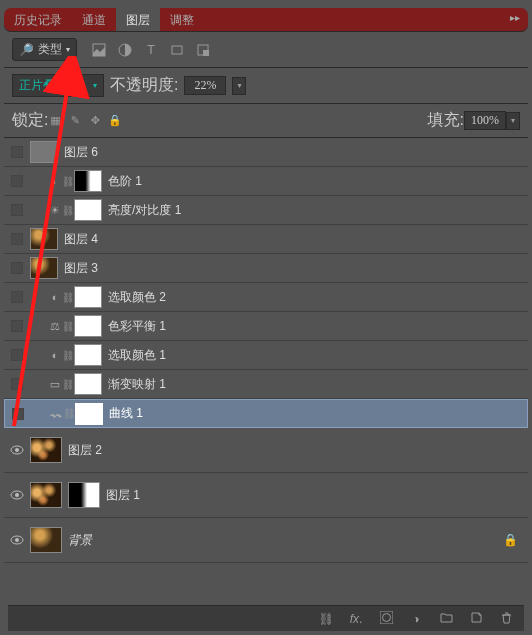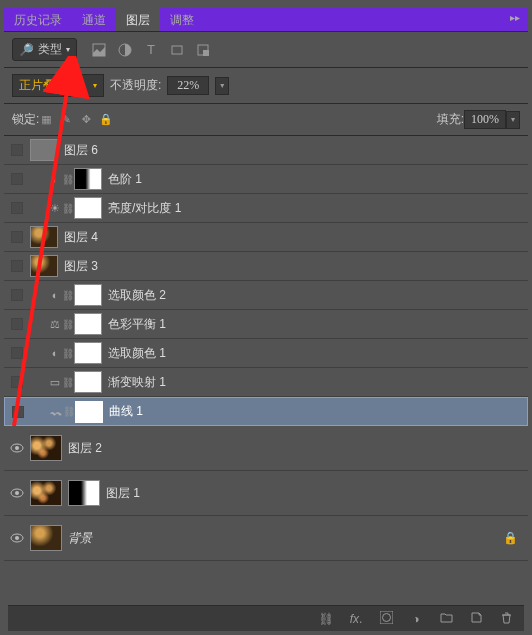--- a/index.html
+++ b/index.html
@@ -1,30 +1,30 @@
 <!DOCTYPE html>
 <html><head>
 <meta charset="utf-8">
 <style>
 * { margin:0; padding:0; box-sizing:border-box; font-family:"Microsoft YaHei",sans-serif; }
 body { background:#535353; color:#ccc; width:532px; height:635px; overflow:hidden; position:relative; }
 .panel { position:absolute; left:4px; top:8px; right:4px; bottom:4px; background:#535353; }
-.tabs { display:flex; height:24px; border-bottom:1px solid #2a2a2a; background:#6d28d9; }
+.tabs { display:flex; height:24px; border-bottom:1px solid #2a2a2a; background:#7f1d1d;border-radius:7px; }
 .tab { padding:4px 10px; font-size:12px; color:#aaa; cursor:pointer; }
 .tab.active { background:#535353; color:#e0e0e0; }
 .collapse { margin-left:auto; padding:4px 8px; color:#aaa; font-size:10px; }
 .toolbar { display:flex; align-items:center; padding:6px 8px; gap:6px; border-bottom:1px solid #2a2a2a; }
 .filter-btn { display:flex; align-items:center; gap:4px; background:#3a3a3a; border:1px solid #2a2a2a; padding:2px 6px; font-size:12px; color:#ccc; border-radius:3px; }
 .caret { font-size:8px; }
 .type-icons { display:flex; gap:10px; margin-left:8px; }
 .ticon { width:16px; height:16px; display:flex; align-items:center; justify-content:center; color:#999; font-size:13px; }
 .ticon svg { width:14px; height:14px; fill:#999; }
 .row2 { display:flex; align-items:center; padding:6px 8px; gap:6px; border-bottom:1px solid #2a2a2a; }
-.blend { background:#3a3a3a; border:1px solid #2a2a2a; padding:2px 6px; font-size:12px; color:#eab308; width:92px; display:flex; justify-content:space-between; align-items:center;text-align:right; }
-.lbl { font-size:12px; color:#ccc; }
+.blend { background:#3a3a3a; border:1px solid #2a2a2a; padding:2px 6px; font-size:12px; color:#14b8a6; width:92px; display:flex; justify-content:space-between; align-items:center;text-align:right; }
+.lbl { font-size:16px; color:#ccc; }
 .valbox { background:#3a3a3a; border:1px solid #2a2a2a; padding:1px 4px; font-size:12px; color:#ccc; width:42px; text-align:center;font-family:Liberation Serif, serif; }
 .arrowbtn { width:14px; height:18px; background:#3a3a3a; border:1px solid #2a2a2a; display:flex; align-items:center; justify-content:center; font-size:8px; color:#999; }
 .row3 { display:flex; align-items:center; padding:6px 8px; border-bottom:1px solid #2a2a2a; }
 .lockicons { display:flex; gap:6px; }
 .licon { width:14px; height:14px; color:#999; font-size:11px; display:flex; align-items:center; justify-content:center; }
 .layers { }
 .layer { display:flex; align-items:center; height:29px; border-bottom:1px solid #3f3f3f; background:#535353; }
 .layer.tall { height:45px; }
 .layer.sel { background:#6b7d95; border:1px solid #8aa0c0; }
 .vis { width:26px; display:flex; align-items:center; justify-content:center; }

